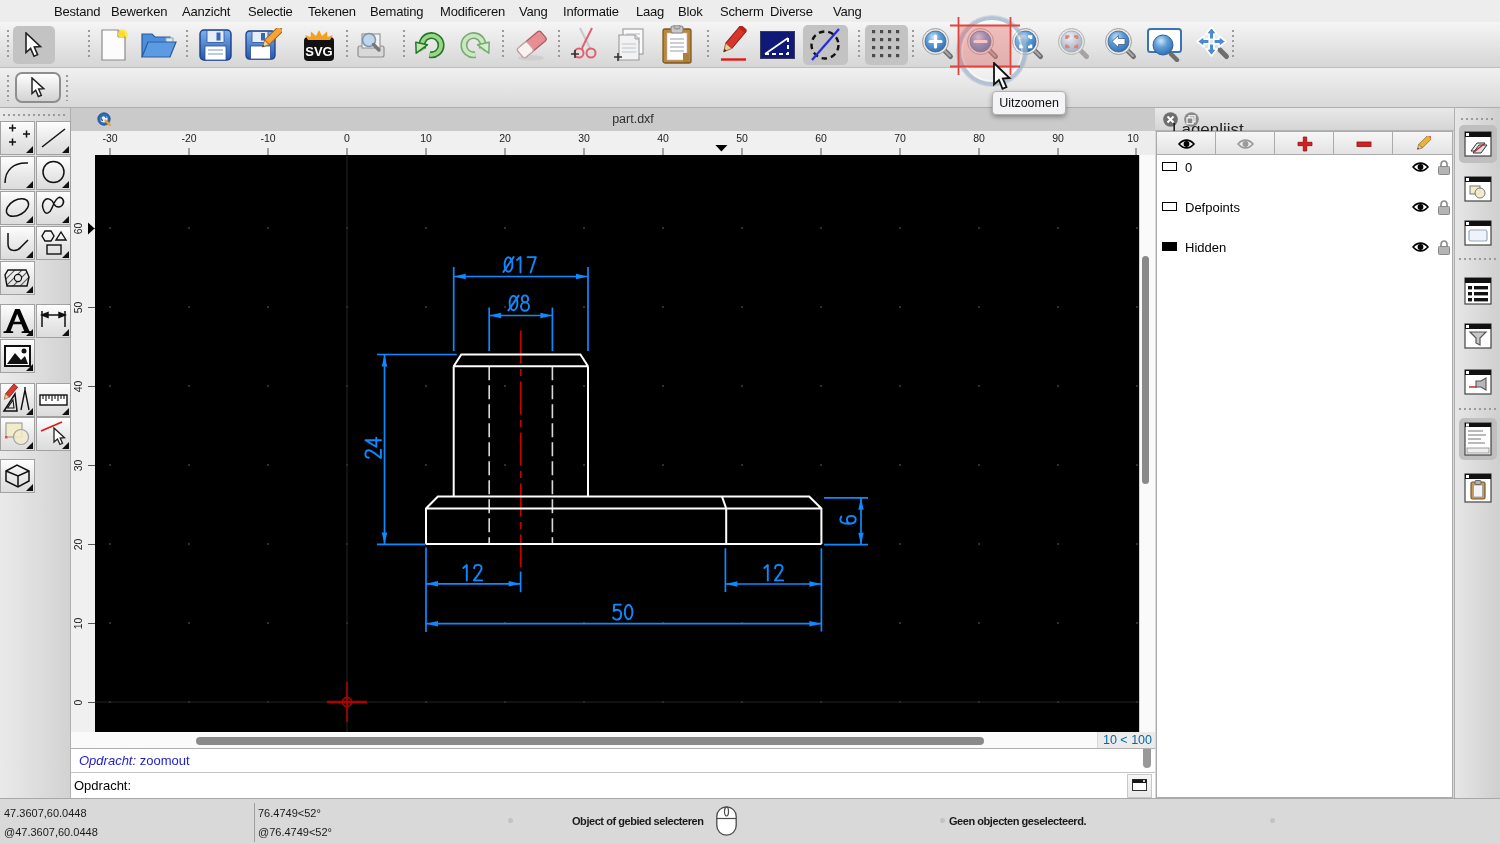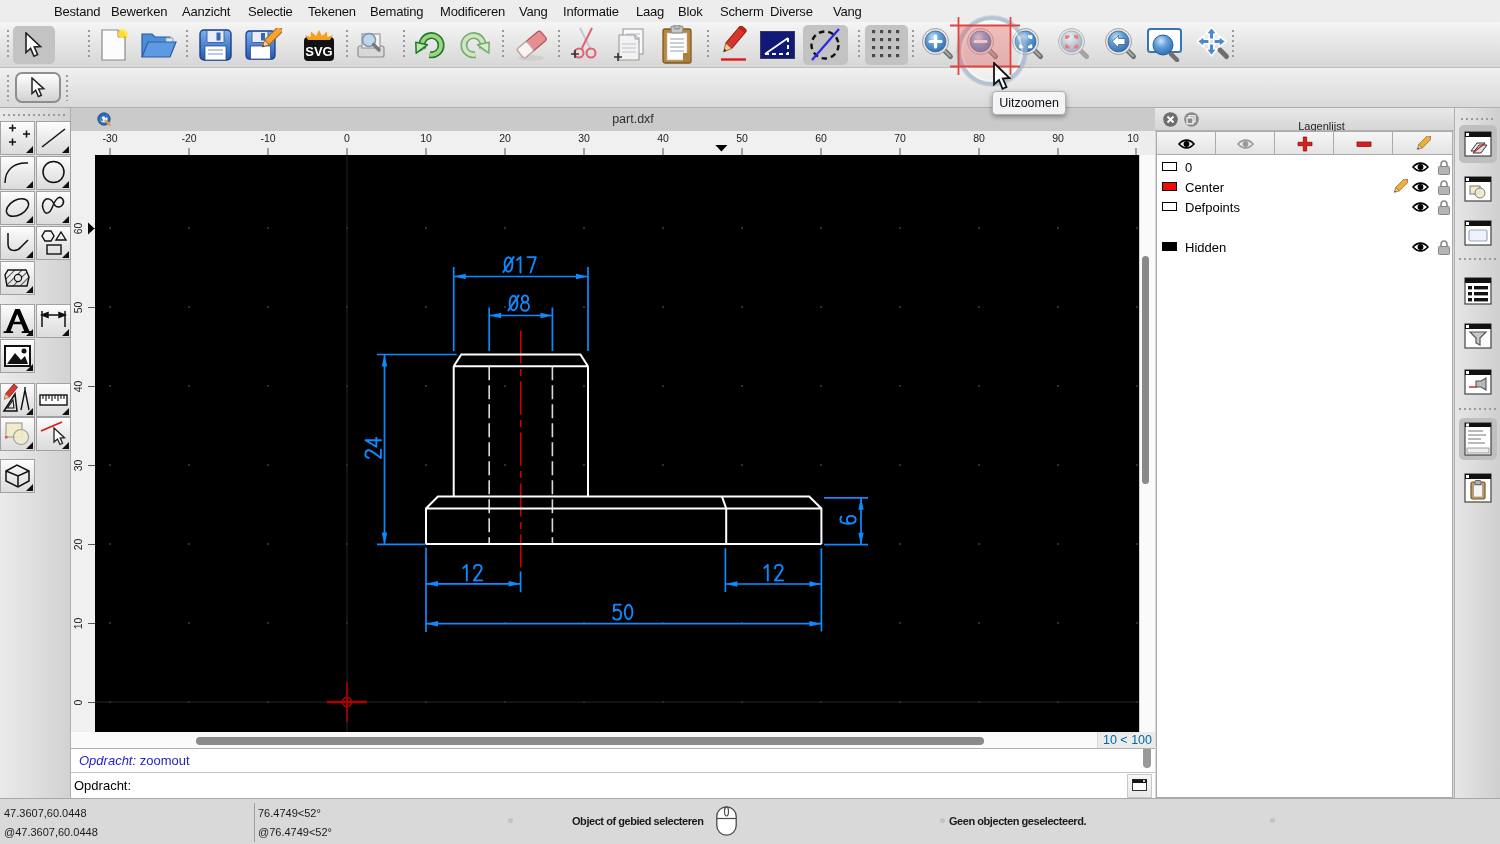--- a/index.html
+++ b/index.html
@@ -787,39 +787,26 @@
   </svg>
 </div>
 <div id="rtitle" class="abs">
   <svg class="abs" style="left:8px;top:4px" width="38" height="15" viewBox="0 0 38 15">
     <circle cx="7.5" cy="7.5" r="7.3" fill="#6e6e6e"></circle>
     <path d="M4.5,4.5 L10.5,10.5 M10.5,4.5 L4.5,10.5" stroke="#fff" stroke-width="2"></path>
     <circle cx="28.5" cy="7.5" r="7.3" fill="#8a8a8a"></circle>
     <rect x="26" y="3.8" width="6" height="6" fill="none" stroke="#fff" stroke-width="1.2"></rect>
     <rect x="24" y="5.8" width="6" height="6" fill="#8a8a8a" stroke="#fff" stroke-width="1.2"></rect>
   </svg>
-  <div class="abs" style="left:17px;top:12px;width:299px;text-align:center;font-size:11px;color:#1e1e1e">Lagenlijst</div>
+  <div class="abs" style="left:17px;top:12px;width:299px;text-align:left;font-size:17px;color:#1e1e1e">Lagenlijst</div>
 </div>
 <div id="rpanel" class="abs">
   <div class="lrow" style="top:2px">
     <div class="sw" style="background:#fff"></div>
       <div class="nm">0</div>
-    <svg class="icn" style="left:255px;top:4px" width="17" height="12">
-        <use href="#eyeic"></use>
-      </svg>
-    <svg class="icn" style="left:281px;top:3px" width="12" height="15">
-        <use href="#lockic"></use>
-      </svg>
-  </div>
-  <div class="lrow" style="top:22px">
-    <div class="sw" style="background:#f50800"></div>
-      <div class="nm">Center</div>
-    <svg class="icn" style="left:236px;top:2px" width="15" height="16">
-        <use href="#pencilic"></use>
-      </svg>
     <svg class="icn" style="left:255px;top:4px" width="17" height="12">
         <use href="#eyeic"></use>
       </svg>
     <svg class="icn" style="left:281px;top:3px" width="12" height="15">
         <use href="#lockic"></use>
       </svg>
   </div>
   <div class="lrow" style="top:42px">
     <div class="sw" style="background:#fff"></div>
       <div class="nm">Defpoints</div>

